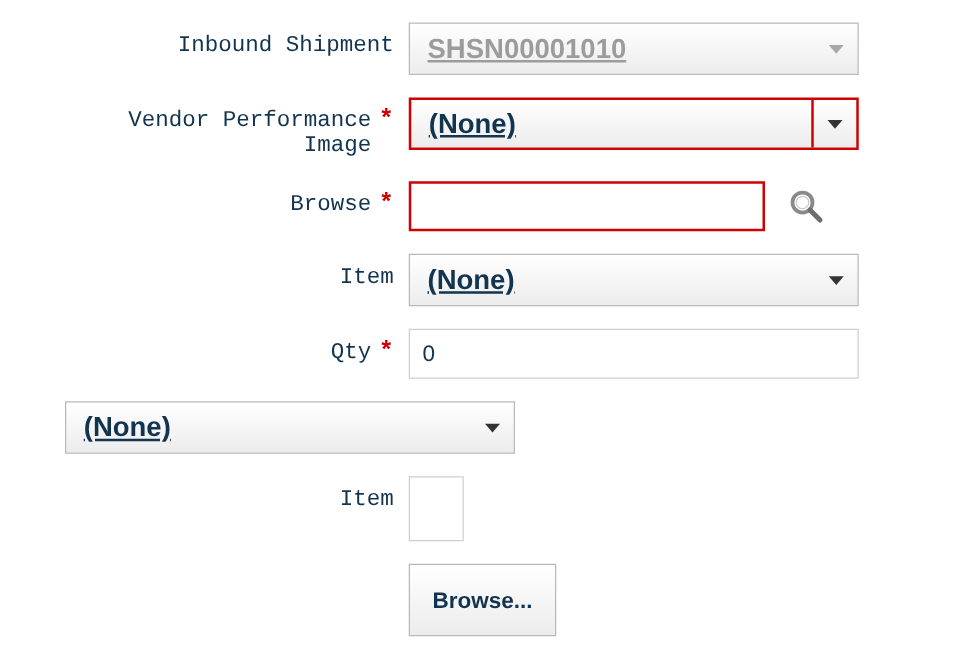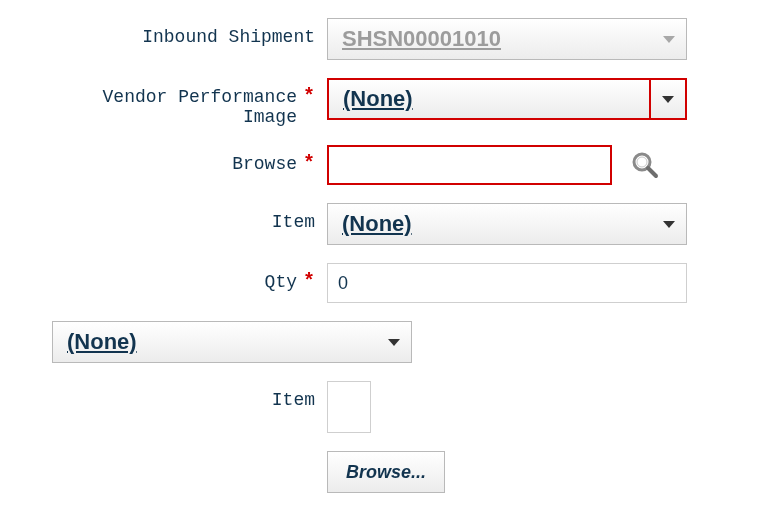--- a/index.html
+++ b/index.html
@@ -110,29 +110,28 @@
   }
 
   .img-box {
     width: 44px;
     height: 52px;
     border: 1px solid #cfcfcf;
     background: #fff;
   }
 
   .browse {
-    height: 42px;
+    height: 58px;
     padding: 0 18px;
     border: 1px solid #b9b9b9;
     background: linear-gradient(#ffffff, #ececec);
     font-weight: bold;
     font-size: 18px;
     color: #12344f;
     cursor: pointer;
-    font-style: italic;
   }
 </style>
 </head>
 <body>
 
 <div class="row">
   <div class="label-cell">
     <span>Inbound Shipment</span>
   </div>
   <div class="field-cell">

